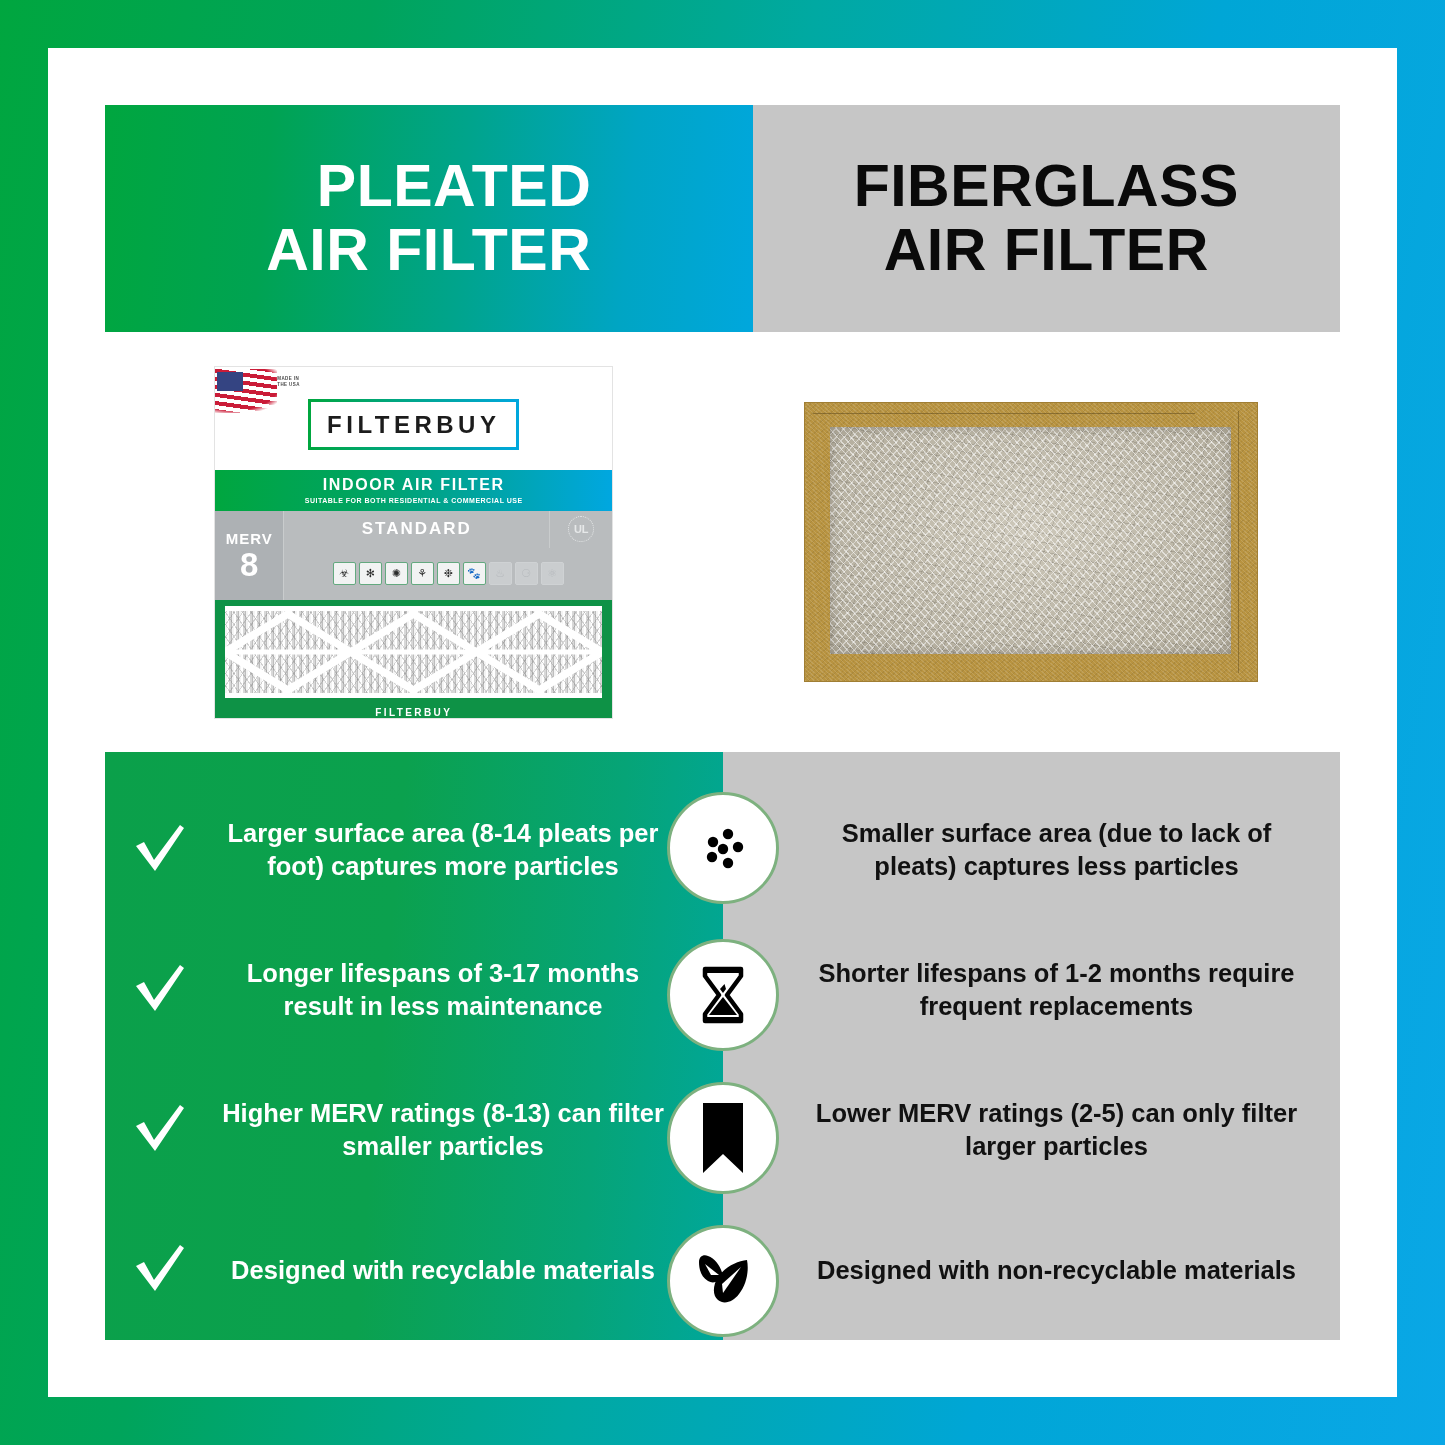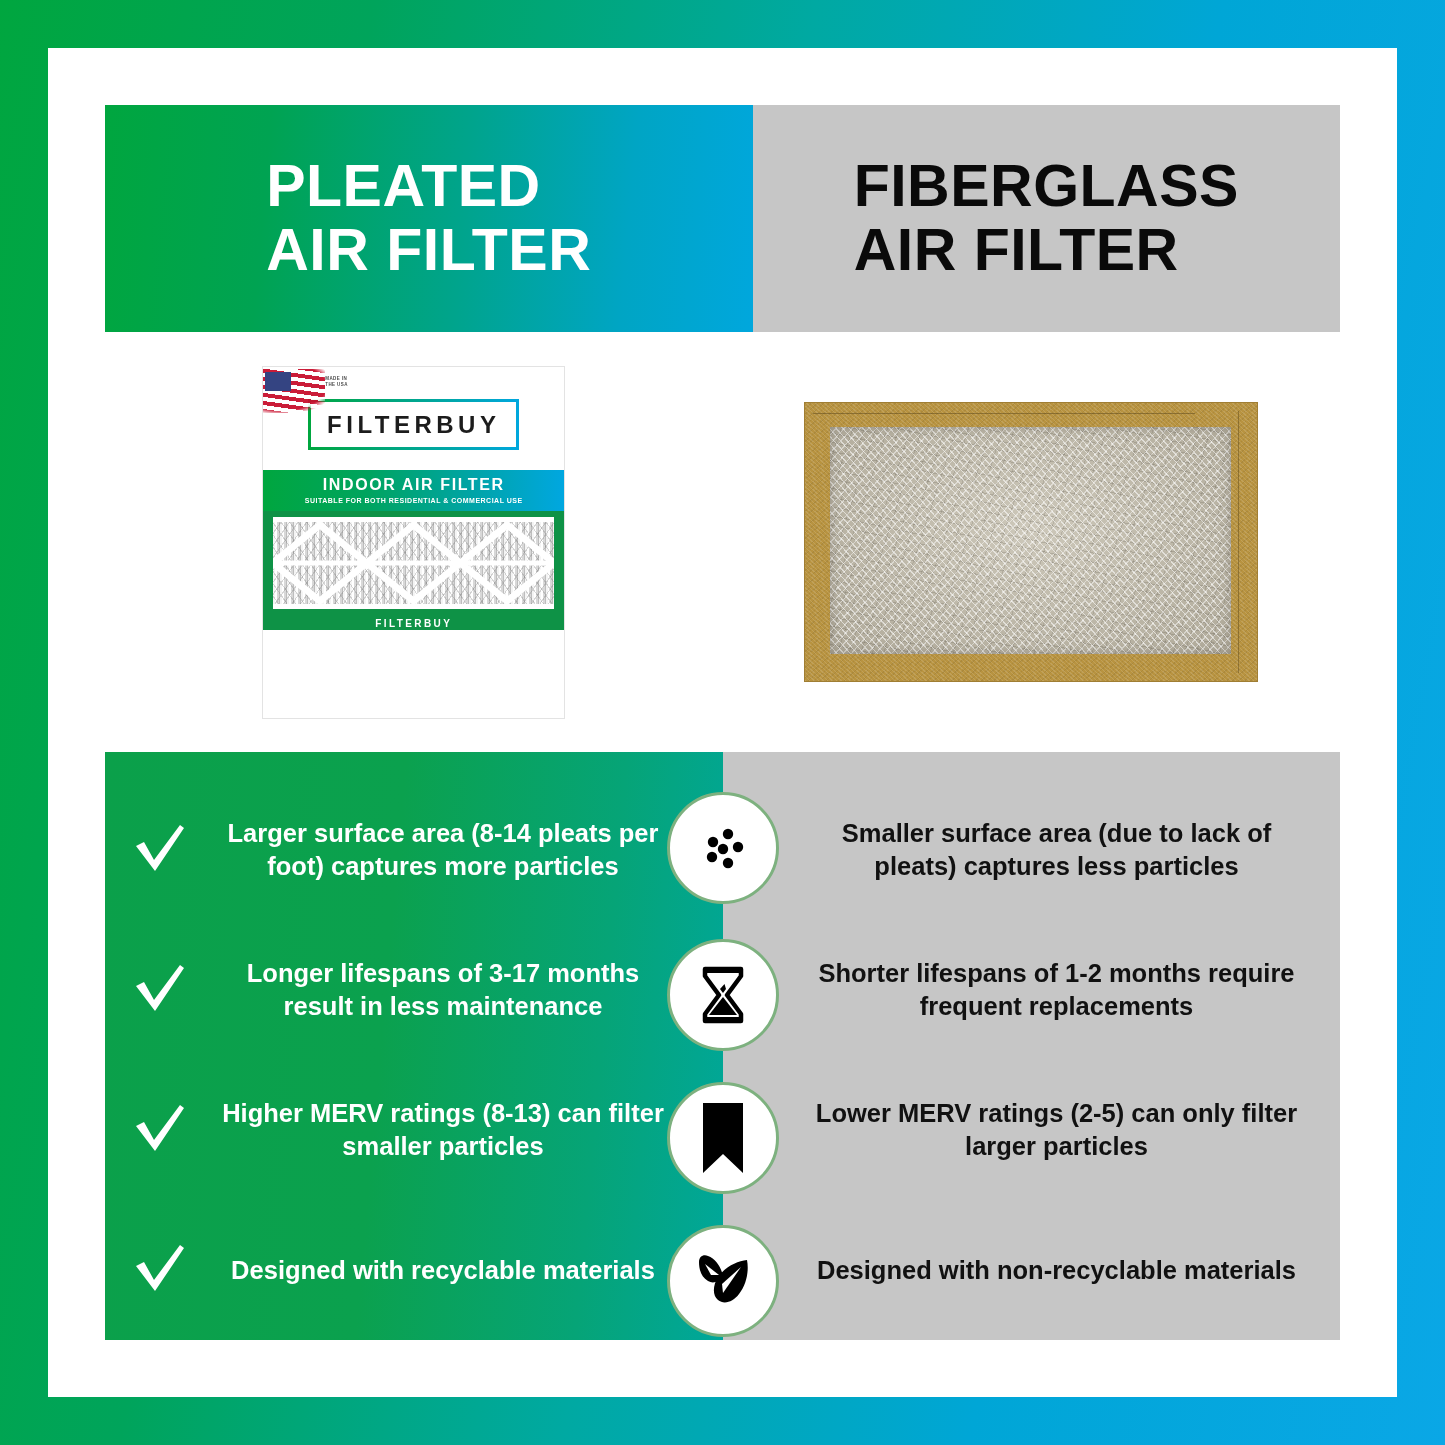--- a/index.html
+++ b/index.html
@@ -46,31 +46,31 @@
     display: flex;
   }
 
   .header-left {
     width: 680px;
     height: 100%;
     background: linear-gradient(95deg, #00a63f 0%, #00a352 25%, #00a48c 55%, #00a5c4 80%, #00a7dd 100%);
     display: flex;
     align-items: center;
     justify-content: center;
-    text-align: left;
+    text-align: right;
   }
 
   .header-right {
     width: 617px;
     height: 100%;
     background: #c6c6c6;
     display: flex;
     align-items: center;
     justify-content: center;
-    text-align: left;
+    text-align: center;
   }
 
   .header-title {
     font-size: 59px;
     font-weight: bold;
     line-height: 1.08;
     letter-spacing: 0.5px;
   }
   .header-left .header-title { color: #ffffff; }
   .header-right .header-title { color: #0a0a0a; }
@@ -89,21 +89,21 @@
     width: 618px;
     height: 100%;
     display: flex;
     align-items: center;
     justify-content: center;
   }
 
   
   .filter-box {
     position: relative;
-    width: 303px;
+    width: 399px;
     height: 353px;
     background: #ffffff;
     border: 1px solid #e3e3e3;
     overflow: hidden;
   }
   .fb-top {
     position: relative;
     height: 103px;
     background: #ffffff;
     display: flex;
@@ -400,20 +400,45 @@
             <div class="fb-logo-frame">
               <div class="fb-logo">FILTERBUY</div>
             </div>
           </div>
 
           <div class="fb-band">
             <div class="fb-band-main">INDOOR AIR FILTER</div>
             <div class="fb-band-sub">SUITABLE FOR BOTH RESIDENTIAL &amp; COMMERCIAL USE</div>
           </div>
 
+          <div class="fb-spec">
+            <div class="fb-merv">
+              <div class="fb-merv-label">MERV</div>
+              <div class="fb-merv-value">8</div>
+            </div>
+            <div class="fb-spec-right">
+              <div class="fb-grade-row">
+                <div class="fb-grade">STANDARD</div>
+                <div class="fb-ul">
+                  <div class="fb-ul-mark">UL</div>
+                </div>
+              </div>
+              <div class="fb-icons">
+                <div class="fb-ic">☣</div>
+                <div class="fb-ic">✻</div>
+                <div class="fb-ic">✺</div>
+                <div class="fb-ic">⚘</div>
+                <div class="fb-ic">❉</div>
+                <div class="fb-ic">🐾</div>
+                <div class="fb-ic dim">♨</div>
+                <div class="fb-ic dim">⚆</div>
+                <div class="fb-ic dim">⚛</div>
+              </div>
+            </div>
+          </div>
 
           <div class="fb-filter">
             <div class="fb-pleats"></div>
             <div class="fb-mesh"></div>
             <div class="fb-diamonds">
               <svg viewBox="0 0 300 92" preserveAspectRatio="none" aria-hidden="true">
                 <g fill="none" stroke="#ffffff" stroke-width="7">
                   <path d="M0 46 L50 8 L100 46 L50 84 Z"></path>
                   <path d="M100 46 L150 8 L200 46 L150 84 Z"></path>
                   <path d="M200 46 L250 8 L300 46 L250 84 Z"></path>

